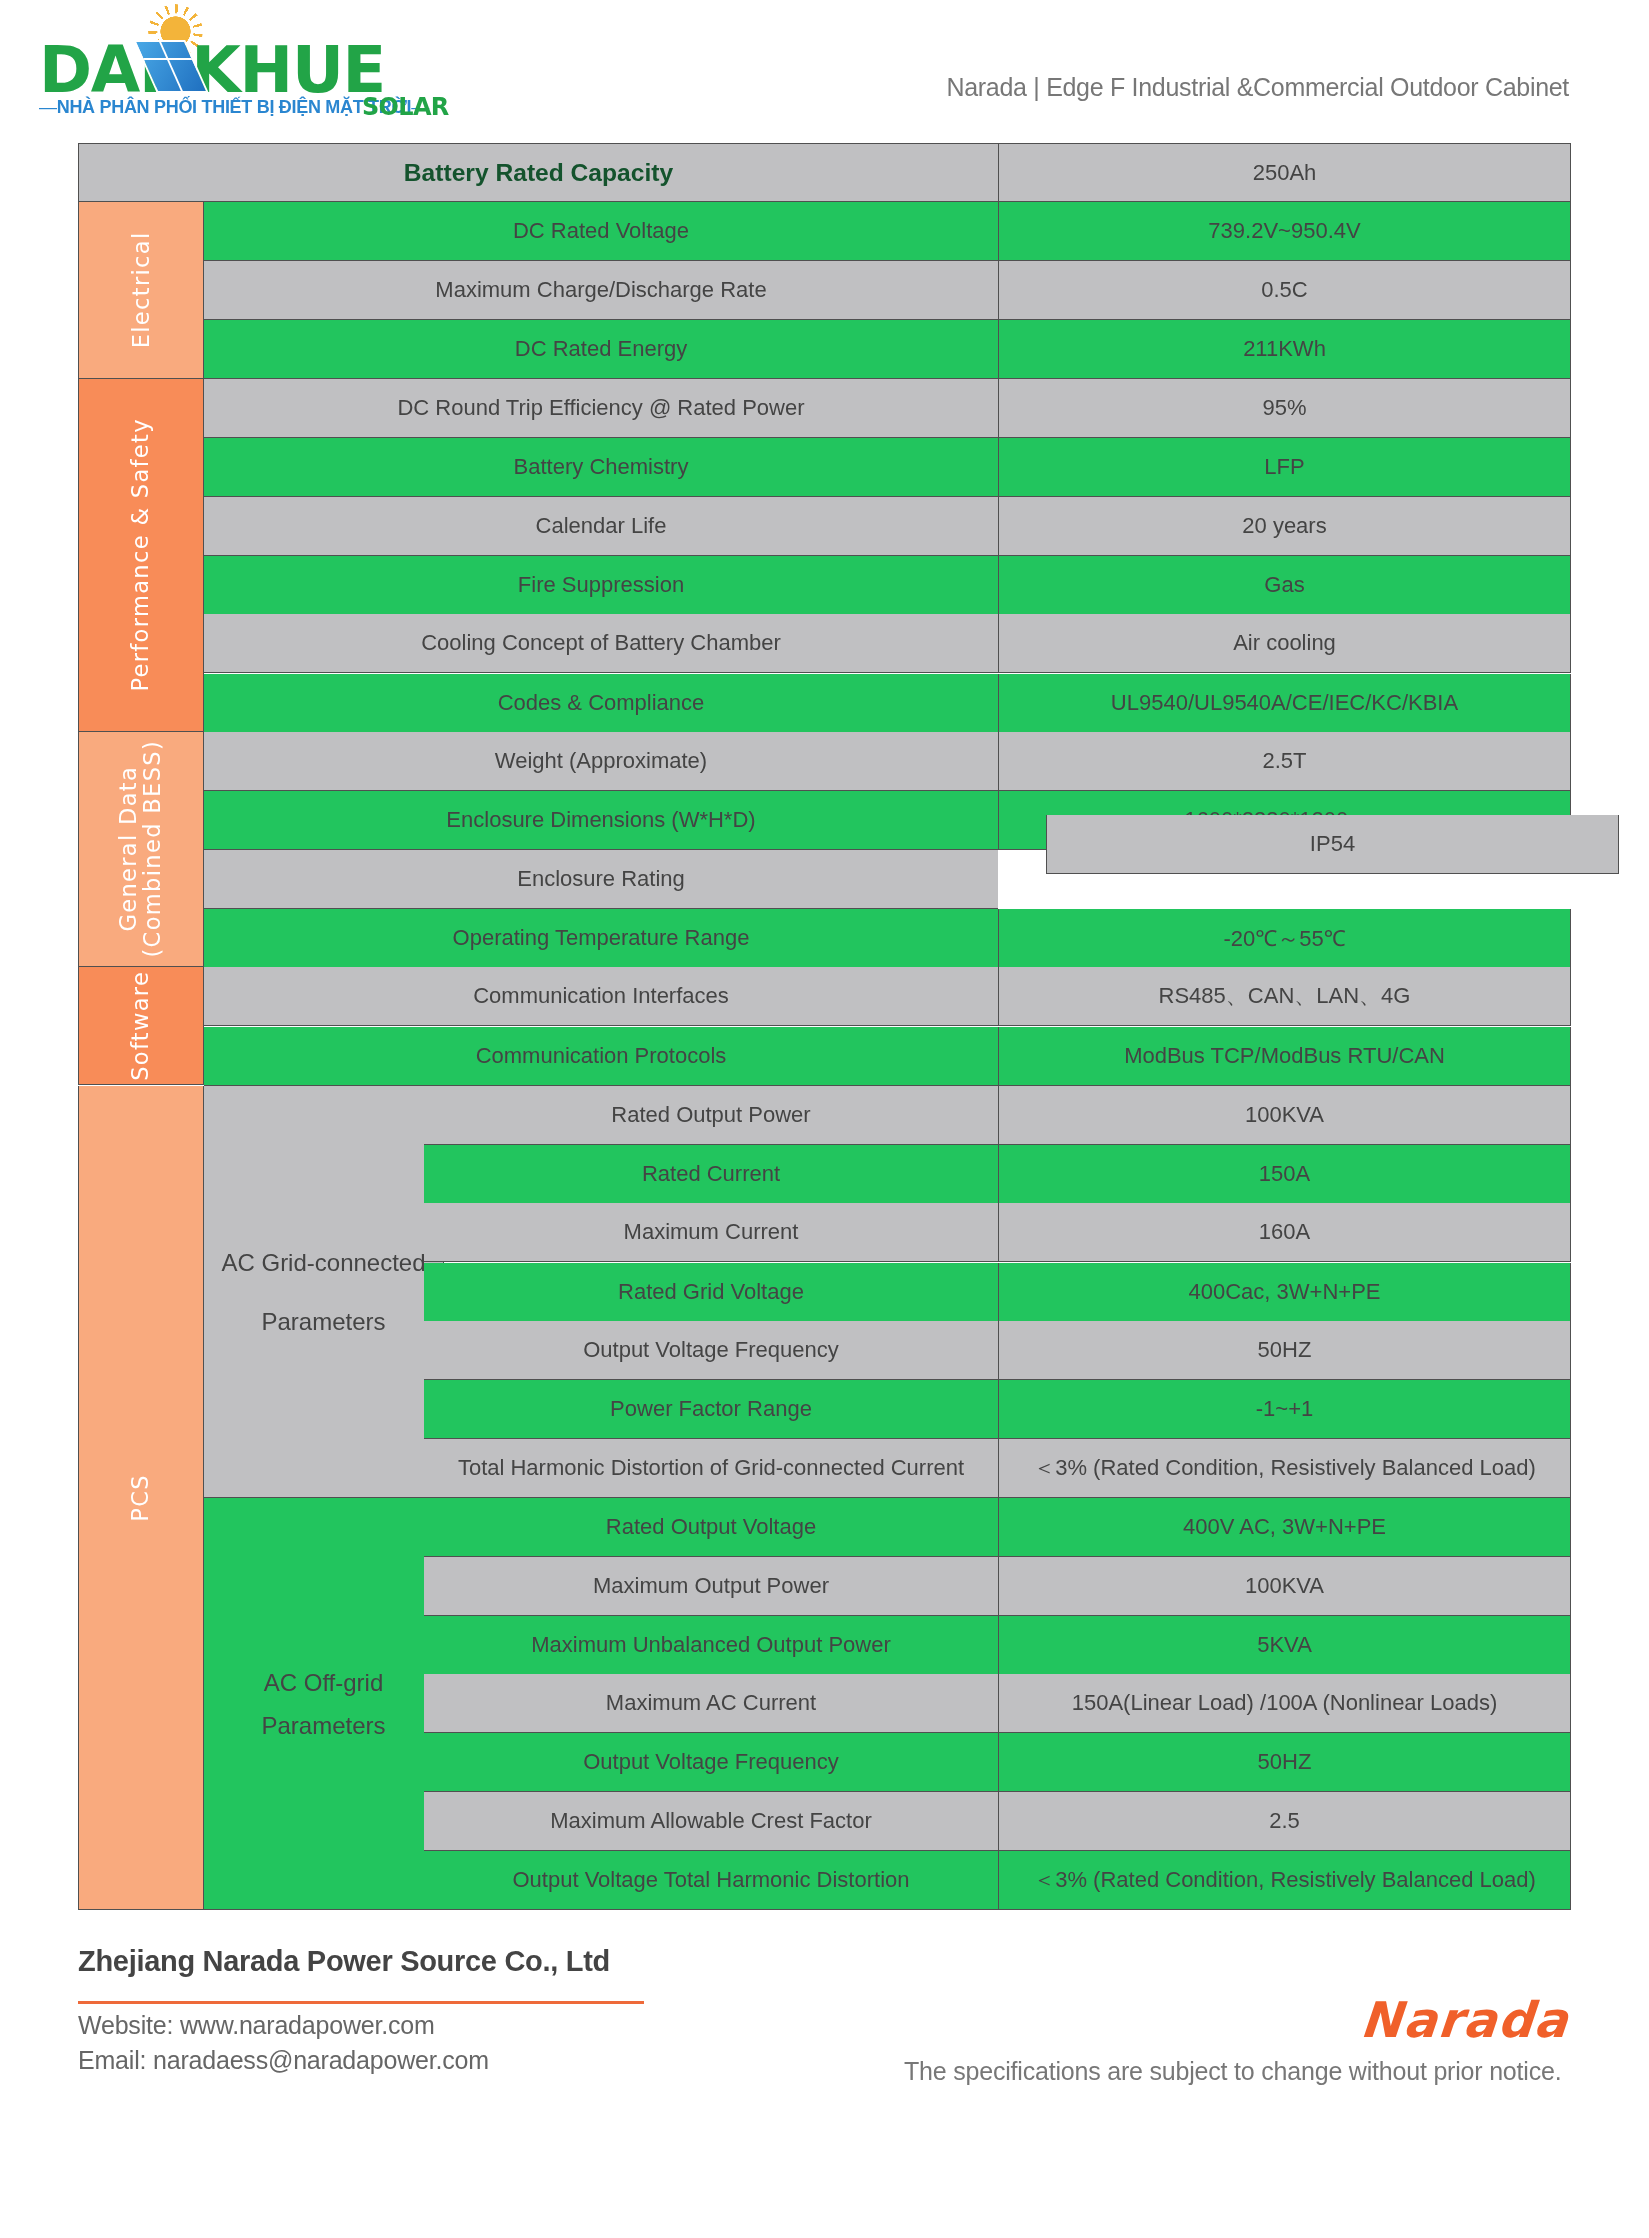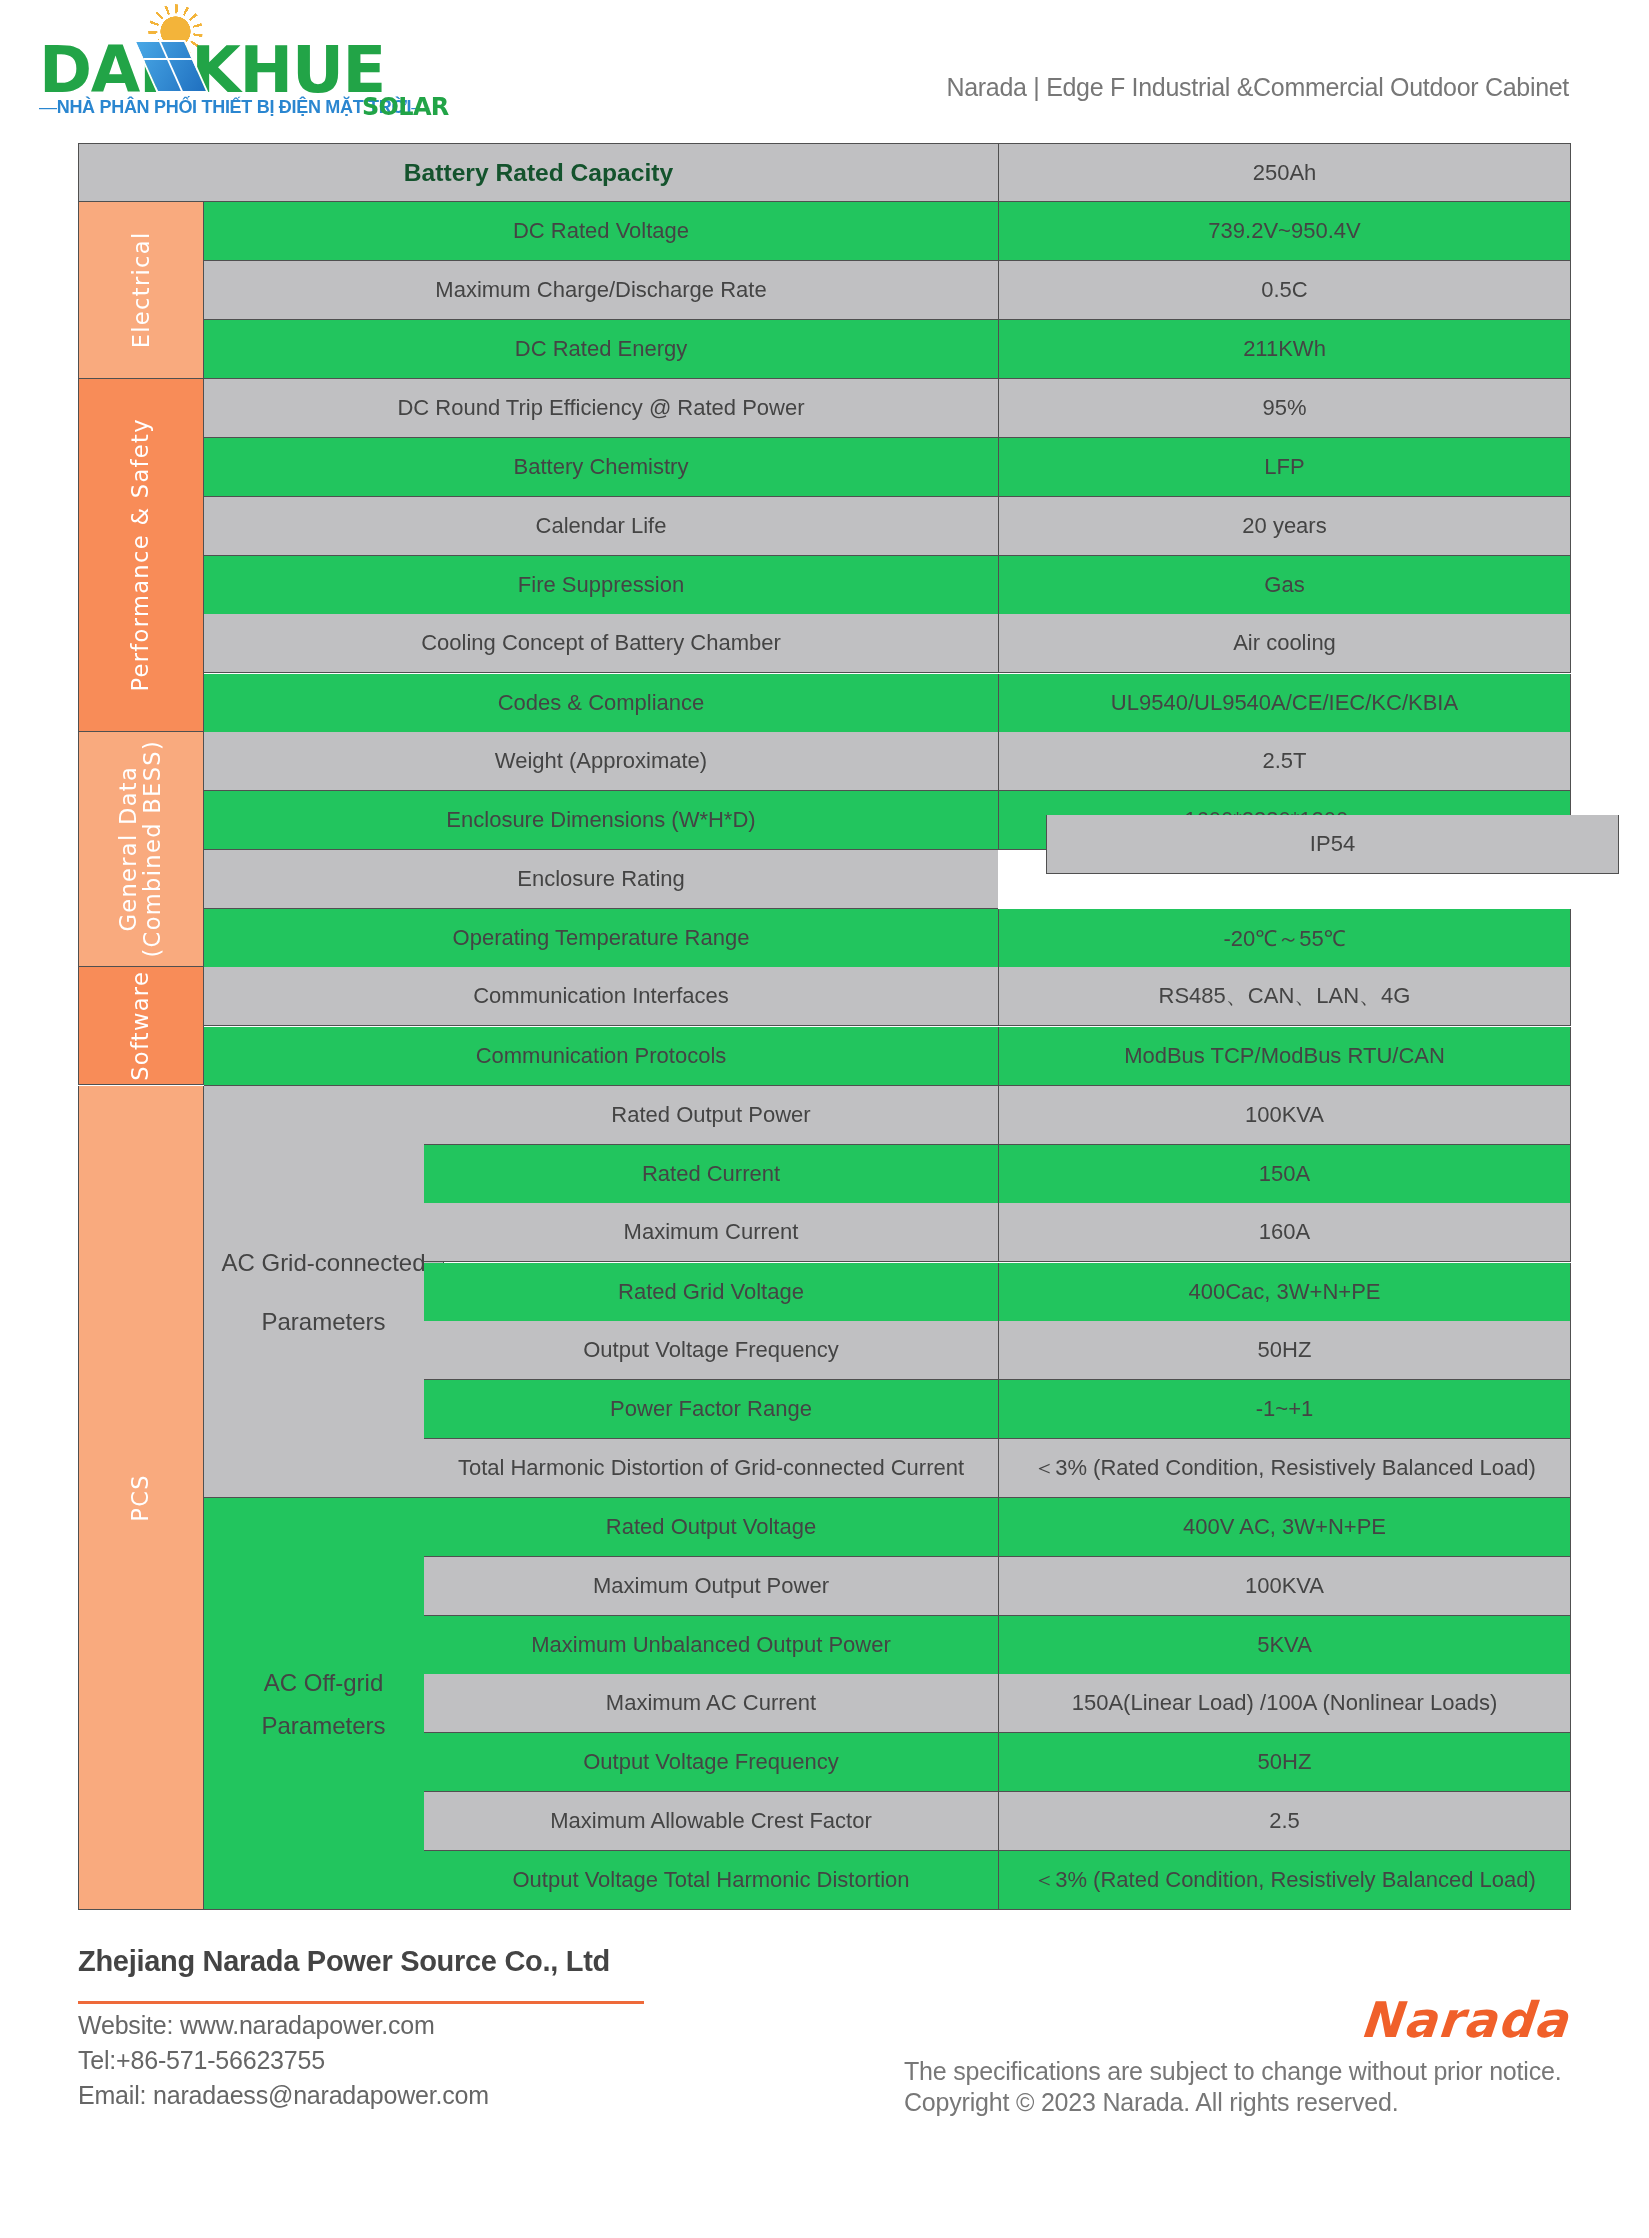--- a/index.html
+++ b/index.html
@@ -162,21 +162,19 @@
   <div class="row gray" style="left:424px; top:1792px; width:574px; height:59px;">Maximum Allowable Crest Factor</div>
   <div class="row gray val" style="left:998px; top:1792px; width:573px; height:59px; border-right:1.3px solid #505050;">2.5</div>
   <div class="row white" style="left:424px; top:1851px; width:574px; height:59px;">Output Voltage Total Harmonic Distortion</div>
   <div class="row white val" style="left:998px; top:1851px; width:573px; height:59px; border-right:1.3px solid #505050;">＜3% (Rated Condition, Resistively Balanced Load)</div>
 </div>
 
 <div class="company">Zhejiang Narada Power Source Co., Ltd</div>
 <div class="company-underline"></div>
 <div class="contact">
   <div>Website: www.naradapower.com</div>
-  <div>Tel:+86-571-56623755</div>
   <div>Email: naradaess@naradapower.com</div>
 </div>
 <div class="brand-logo">Narada</div>
 <div class="disclaimer">
   <div>The specifications are subject to change without prior notice.</div>
-  <div>Copyright © 2023 Narada. All rights reserved.</div>
 </div>
 
 
 </body></html>

